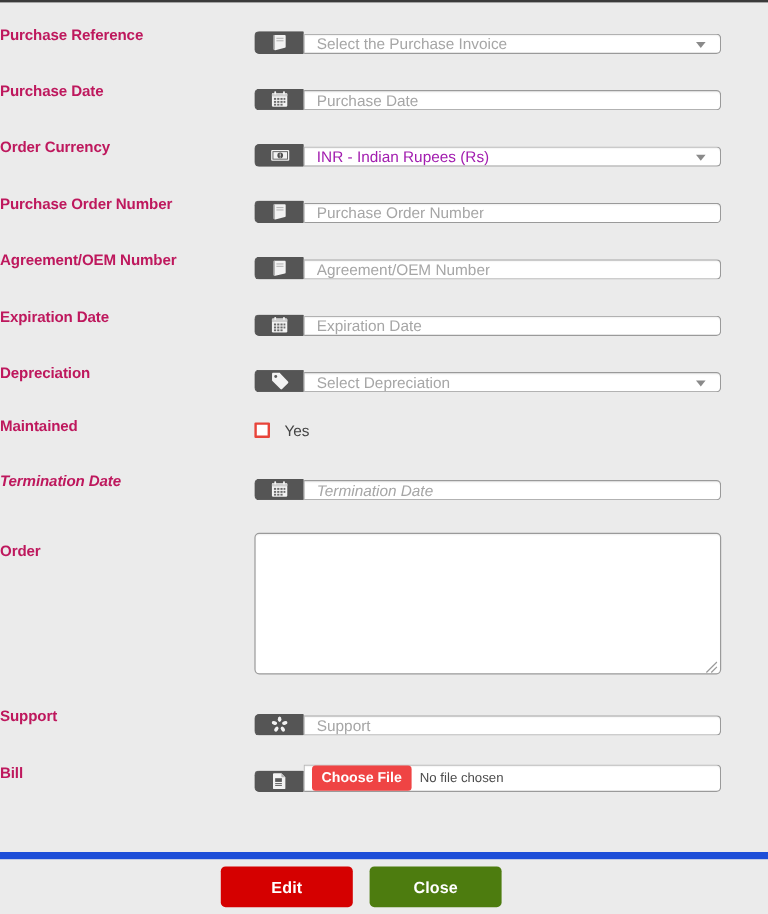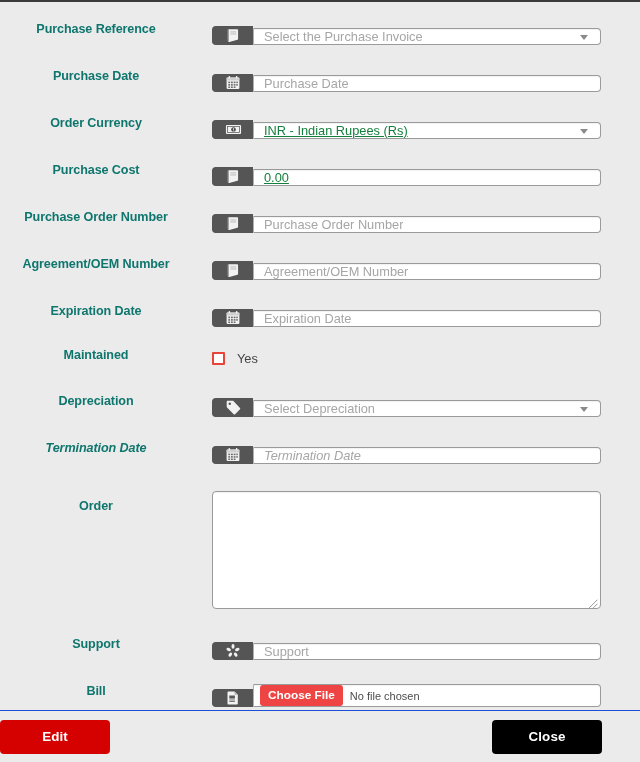--- a/index.html
+++ b/index.html
@@ -27,24 +27,24 @@
   }
   .form-row {
     display: flex;
     align-items: flex-start;
     margin-bottom: 14px;
   }
 
   .col-label {
     width: 192px;
     flex: 0 0 192px;
-    text-align: center;
+    text-align: left;
     font-size: 12.6px;
     font-weight: bold;
-    color: #0f766e;
+    color: #be185d;
     line-height: 1.2;
     padding-top: 10px;
     padding-right: 0;
     letter-spacing: -0.1px;
   }
   .col-field {
     flex: 1 1 auto;
     padding-left: 20px;
     box-sizing: border-box;
   }
@@ -82,21 +82,21 @@
     font-size: 12.8px;
     position: relative;
     box-shadow: inset 0 1px 1px rgba(0,0,0,0.055);
   }
   .field .txt {
     white-space: nowrap;
     overflow: hidden;
     text-overflow: ellipsis;
   }
   .placeholder { color: #a6a6a6; }
-  .value { color: #15803d; text-decoration: underline; }
+  .value { color: #a21caf; }
 
   .caret {
     position: absolute;
     right: 12px;
     top: 50%;
     width: 0;
     height: 0;
     margin-top: -2px;
     border-left: 4.5px solid transparent;
     border-right: 4.5px solid transparent;
@@ -162,43 +162,43 @@
   }
   .field.file { padding: 0 6px; }
 
   
   .footer {
     position: absolute;
     left: 0;
     right: 0;
     bottom: 0;
     height: 52px;
-    border-top: 1px solid #1d4ed8;
+    border-top: 6px solid #1d4ed8;
     background: #ebebeb;
     display: flex;
     align-items: center;
-    justify-content: space-between;
+    justify-content: center;
     padding-right: 38px;
     box-sizing: border-box;
   }
   .btn {
     border: none;
     border-radius: 4px;
     font-size: 13.4px;
     font-weight: bold;
     color: #ffffff;
     height: 34px;
     min-width: 110px;
     padding: 0 18px;
     cursor: pointer;
     font-family: "Liberation Sans", sans-serif;
     letter-spacing: 0.1px;
   }
   .btn-edit { background: #d50000; margin-right: 14px; }
-  .btn-close { background: #000000; }
+  .btn-close { background: #4d7c0f; }
 </style>
 </head>
 <body>
 
 <div class="modal">
 
   <div class="form-body">
 
     <div class="form-row">
       <div class="col-label">Purchase Reference</div>
@@ -265,38 +265,20 @@
               </svg>
           </span>
           <div class="field">
             <span class="txt value">INR - Indian Rupees (Rs)</span>
             <span class="caret"></span>
           </div>
         </div>
       </div>
     </div>
 
-    <div class="form-row">
-      <div class="col-label">Purchase Cost</div>
-      <div class="col-field">
-        <div class="input-group">
-          <span class="addon">
-            <svg width="17" height="17" viewBox="0 0 16 16">
-                <path fill="#f2f2f2" d="M3.2 2.1h8.3c.5 0 .8.4.8.8v8.4c0 .4-.2.7-.6.8l-7.6 1.9c-.6.1-1.2-.3-1.2-.9V2.9c0-.4.2-.8.3-.8z"></path>
-                <path fill="#9a9a9a" d="M3.4 2.1c-.6 0-1 .5-1 1.1v9.5c0 .6.4 1 1 1h.3V2.1h-.3z"></path>
-                <rect x="5" y="4.2" width="5.6" height=".9" fill="#b9b9b9"></rect>
-                <rect x="5" y="6.1" width="5.6" height=".9" fill="#b9b9b9"></rect>
-              </svg>
-          </span>
-          <div class="field">
-            <span class="txt value">0.00</span>
-          </div>
-        </div>
-      </div>
-    </div>
 
     <div class="form-row">
       <div class="col-label">Purchase Order Number</div>
       <div class="col-field">
         <div class="input-group">
           <span class="addon">
             <svg width="17" height="17" viewBox="0 0 16 16">
                 <path fill="#f2f2f2" d="M3.2 2.1h8.3c.5 0 .8.4.8.8v8.4c0 .4-.2.7-.6.8l-7.6 1.9c-.6.1-1.2-.3-1.2-.9V2.9c0-.4.2-.8.3-.8z"></path>
                 <path fill="#9a9a9a" d="M3.4 2.1c-.6 0-1 .5-1 1.1v9.5c0 .6.4 1 1 1h.3V2.1h-.3z"></path>
                 <rect x="5" y="4.2" width="5.6" height=".9" fill="#b9b9b9"></rect>
@@ -354,44 +336,44 @@
                 <rect x="10.9" y="1.1" width="1.5" height="2.6" rx=".6" fill="#f2f2f2"></rect>
               </svg>
           </span>
           <div class="field">
             <span class="txt placeholder">Expiration Date</span>
           </div>
         </div>
       </div>
     </div>
 
+    <div class="form-row">
+      <div class="col-label">Depreciation</div>
+      <div class="col-field">
+        <div class="input-group">
+          <span class="addon">
+            <svg width="17" height="17" viewBox="0 0 16 16">
+                <path fill="#f2f2f2" d="M7.4 1.6H2.5c-.5 0-.9.4-.9.9v4.9c0 .2.1.5.3.6l6.3 6.3c.4.4.9.4 1.3 0l4.6-4.6c.4-.4.4-.9 0-1.3L7.9 1.9c-.1-.2-.3-.3-.5-.3z"></path>
+                <circle cx="4.5" cy="4.5" r="1.15" fill="#5a5a5a"></circle>
+              </svg>
+          </span>
+          <div class="field">
+            <span class="txt placeholder">Select Depreciation</span>
+            <span class="caret"></span>
+          </div>
+        </div>
+      </div>
+    </div>
+
     <div class="form-row" style="margin-bottom:15px;">
       <div class="col-label" style="padding-top:7px;">Maintained</div>
       <div class="col-field">
         <div class="check-wrap">
           <span class="checkbox"></span>
           <span class="check-label">Yes</span>
-        </div>
-      </div>
-    </div>
-
-    <div class="form-row">
-      <div class="col-label">Depreciation</div>
-      <div class="col-field">
-        <div class="input-group">
-          <span class="addon">
-            <svg width="17" height="17" viewBox="0 0 16 16">
-                <path fill="#f2f2f2" d="M7.4 1.6H2.5c-.5 0-.9.4-.9.9v4.9c0 .2.1.5.3.6l6.3 6.3c.4.4.9.4 1.3 0l4.6-4.6c.4-.4.4-.9 0-1.3L7.9 1.9c-.1-.2-.3-.3-.5-.3z"></path>
-                <circle cx="4.5" cy="4.5" r="1.15" fill="#5a5a5a"></circle>
-              </svg>
-          </span>
-          <div class="field">
-            <span class="txt placeholder">Select Depreciation</span>
-            <span class="caret"></span>
-          </div>
         </div>
       </div>
     </div>
 
     <div class="form-row" style="margin-bottom:27px;font-style:italic;">
       <div class="col-label">Termination Date</div>
       <div class="col-field">
         <div class="input-group">
           <span class="addon">
             <svg width="16" height="16" viewBox="0 0 16 16">

